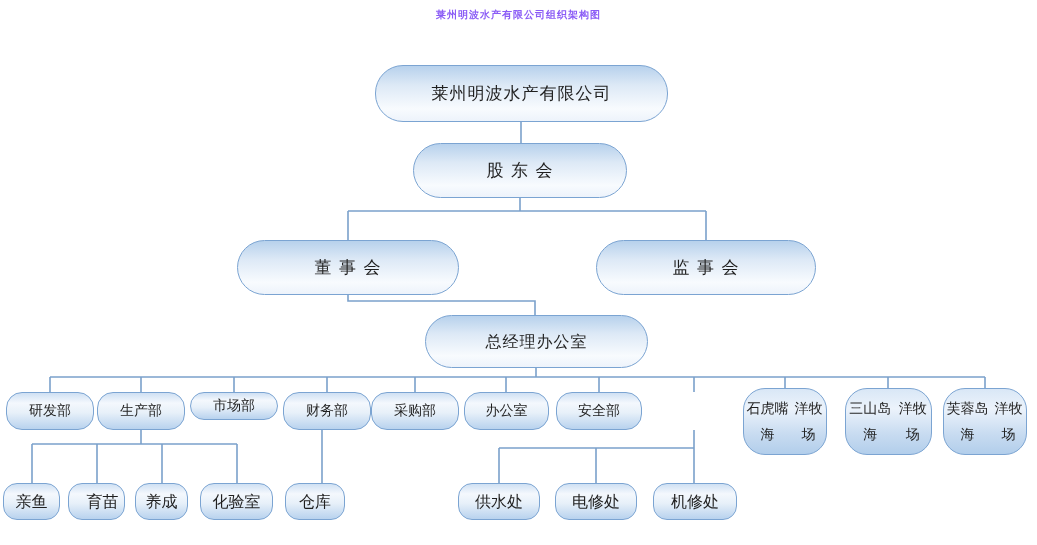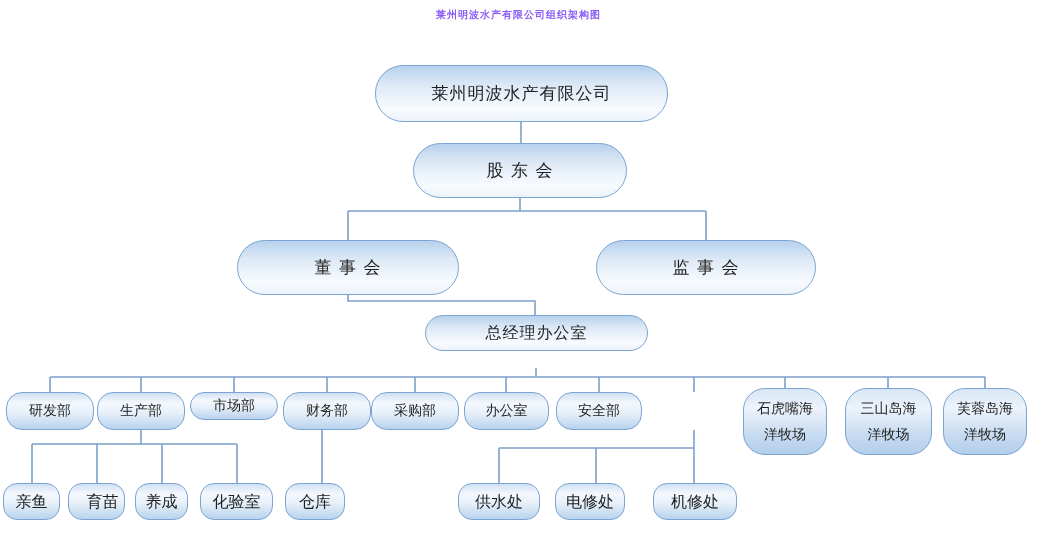--- a/index.html
+++ b/index.html
@@ -37,21 +37,21 @@
     background:linear-gradient(180deg,#cfe0f3 0%,#f4f8fd 28%,#e7f0f9 55%,#b8d2ee 100%);
   }
   .node.sub{
     border-radius:14px;
     font-size:16px;
     background:linear-gradient(180deg,#cfe0f3 0%,#f4f8fd 28%,#e7f0f9 55%,#b8d2ee 100%);
   }
   .node.tall{
     border-radius:22px;
     font-size:14px;
-    flex-direction:column;
+    flex-direction:row;
     background:linear-gradient(180deg,#d9e7f6 0%,#ecf3fb 30%,#c9dcf1 68%,#b2ceeb 100%);
   }
   .node.tall .l{line-height:1.85;}
 </style>
 </head>
 <body>
 
 <div class="canvas">
 
   <div class="chart-title">莱州明波水产有限公司组织架构图</div>
@@ -79,21 +79,21 @@
     <span>股 东 会</span>
   </div>
 
   <div class="node big" style="left:237px;top:240px;width:222px;height:55px;">
     <span>董 事 会</span>
   </div>
   <div class="node big" style="left:596px;top:240px;width:220px;height:55px;">
     <span>监 事 会</span>
   </div>
 
-  <div class="node big" style="left:425px;top:315px;width:223px;height:36px;font-size:16px;">
+  <div class="node big" style="left:425px;top:315px;width:223px;height:53px;font-size:16px;">
     <span>总经理办公室</span>
   </div>
 
   <div class="node small" style="left:6px;top:392px;width:88px;height:38px;">
     <span>研发部</span>
   </div>
   <div class="node small" style="left:97px;top:392px;width:88px;height:38px;">
     <span>生产部</span>
   </div>
   <div class="node small" style="left:190px;top:392px;width:88px;height:28px;">
@@ -136,20 +136,20 @@
   </div>
   <div class="node sub" style="left:200px;top:483px;width:73px;height:37px;">
     <span>化验室</span>
   </div>
   <div class="node sub" style="left:285px;top:483px;width:60px;height:37px;">
     <span>仓库</span>
   </div>
   <div class="node sub" style="left:458px;top:483px;width:82px;height:37px;">
     <span>供水处</span>
   </div>
-  <div class="node sub" style="left:555px;top:483px;width:70px;height:37px;">
+  <div class="node sub" style="left:555px;top:483px;width:82px;height:37px;">
     <span>电修处</span>
   </div>
   <div class="node sub" style="left:653px;top:483px;width:84px;height:37px;">
     <span>机修处</span>
   </div>
 
 </div>
 
 </body></html>

